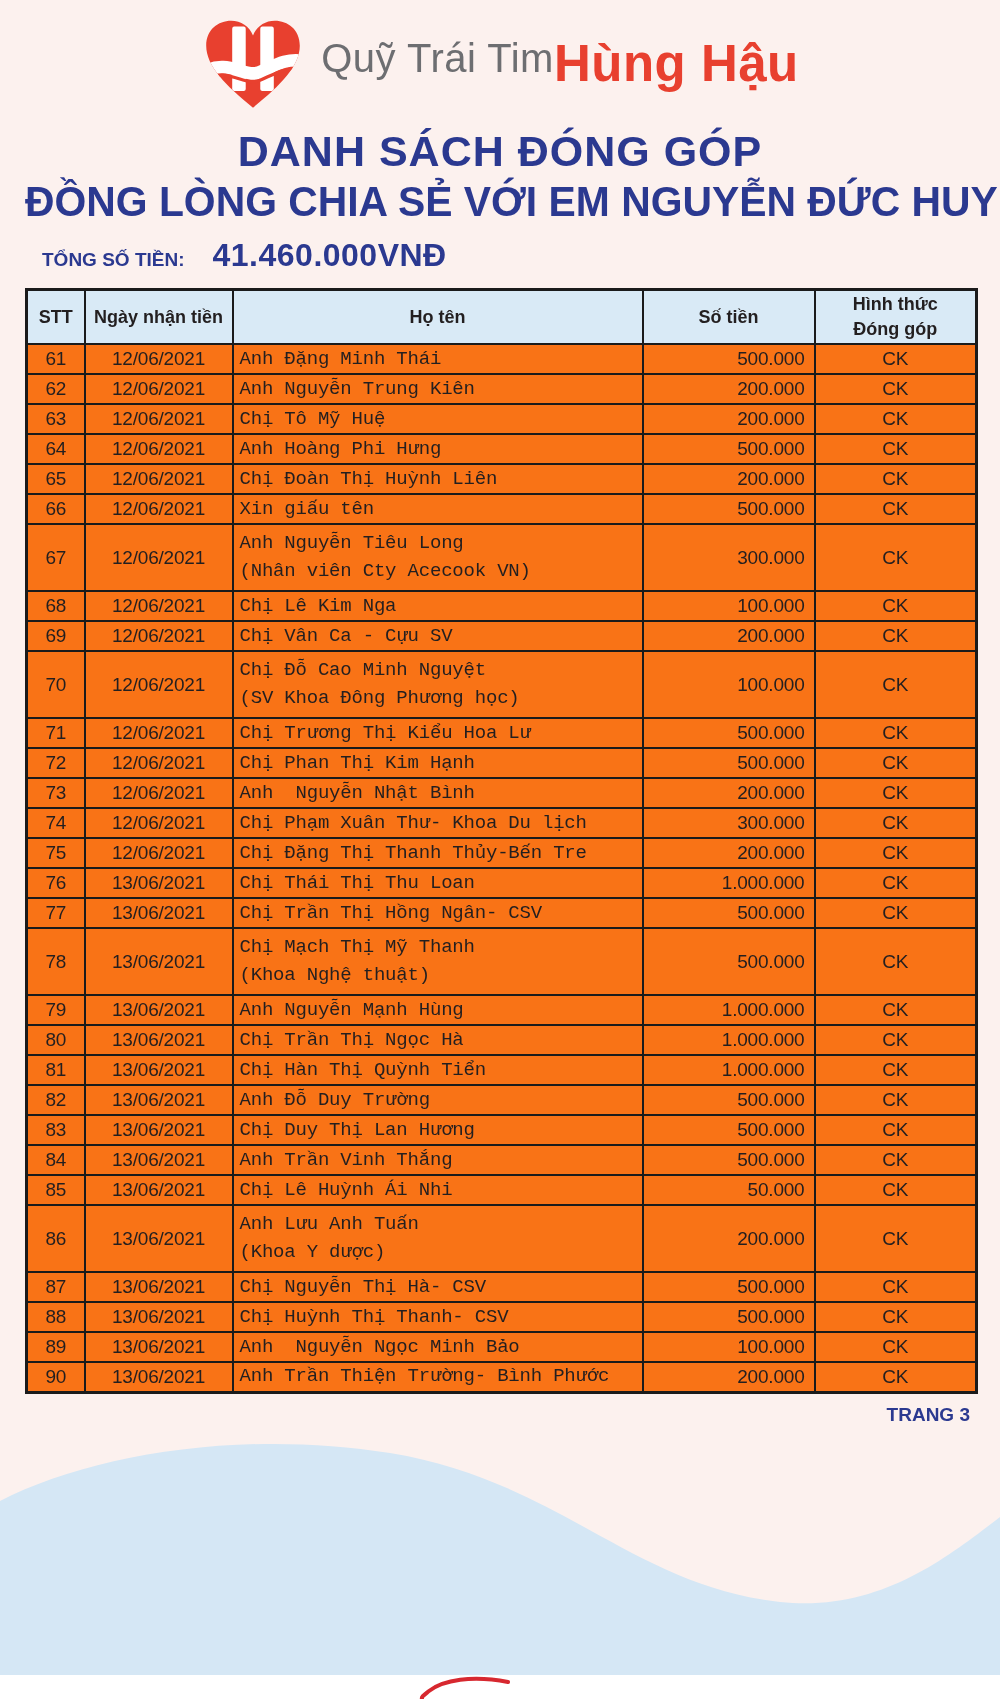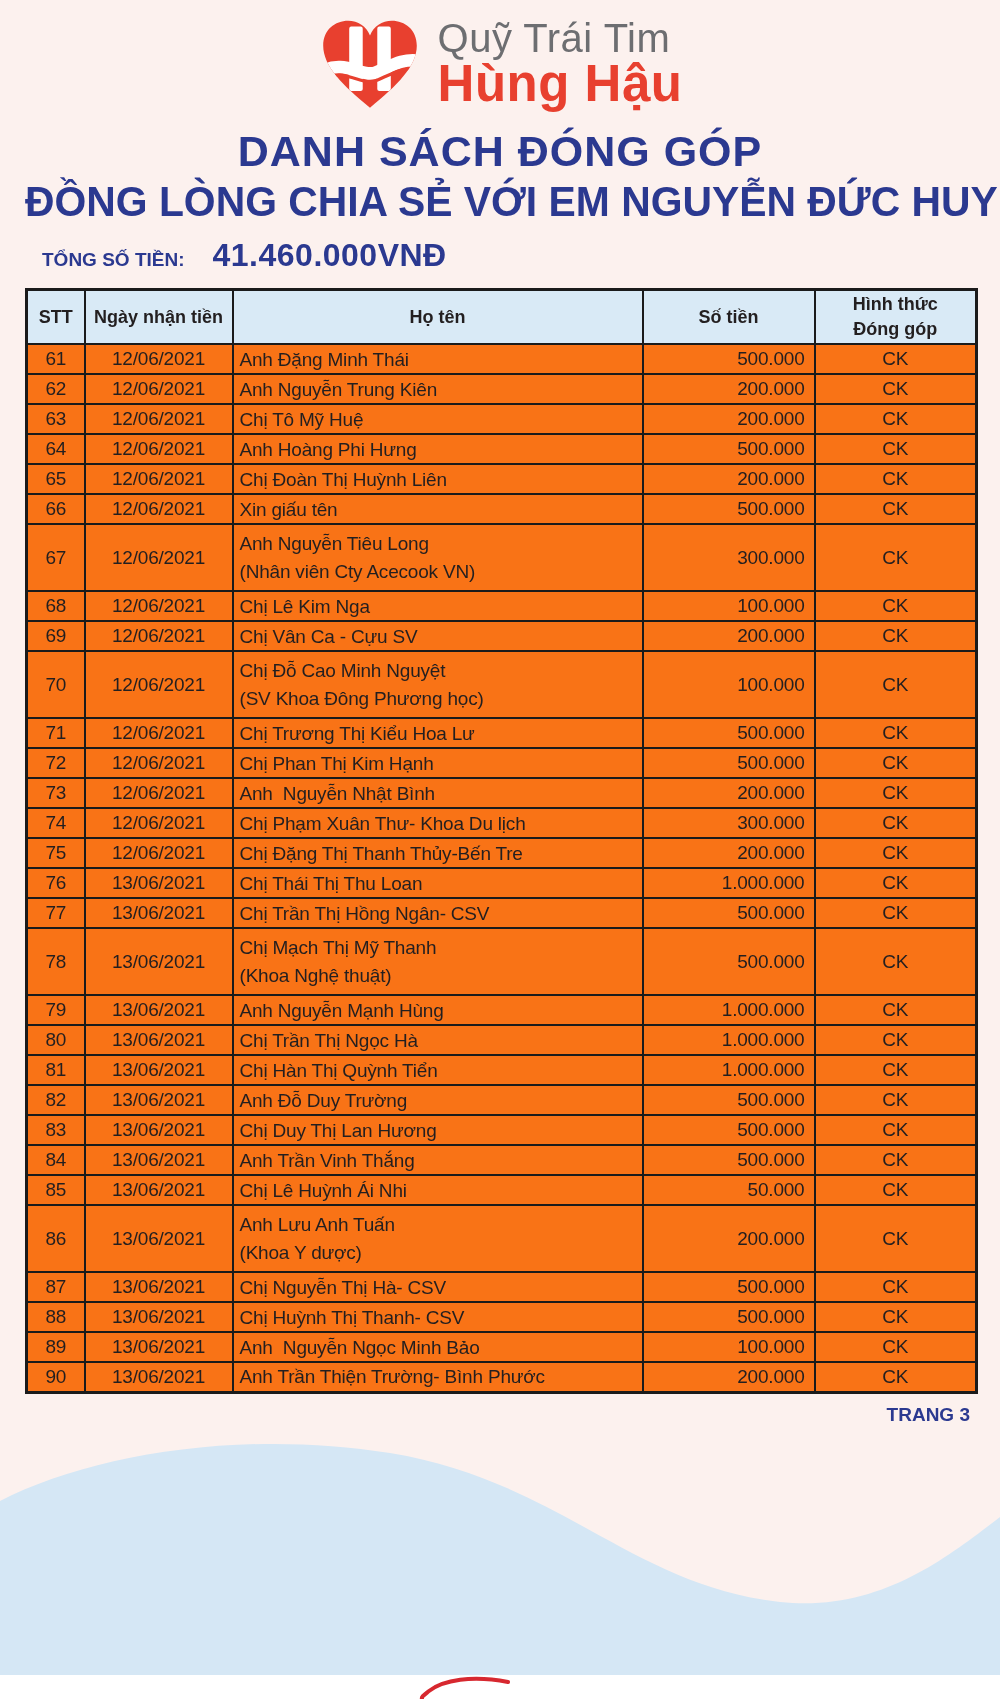--- a/index.html
+++ b/index.html
@@ -24,21 +24,21 @@
   
   .logo-row {
     display: flex;
     justify-content: center;
     align-items: center;
     gap: 16px;
     padding-top: 10px;
     height: 118px;
   }
   .heart-svg { width: 104px; height: 104px; display: block; }
-  .brand-text { display: flex; flex-direction: column; line-height: 1.02; }
+  .brand-text { display: flex; flex-direction: row; line-height: 1.02; }
   .brand-top {
     font-size: 40px;
     color: var(--gray, #6D6E71);
     letter-spacing: 0.5px;
     font-weight: 400;
   }
   .brand-bottom {
     font-size: 51px;
     color: var(--red, #E8402F);
     font-weight: bold;
@@ -94,21 +94,21 @@
     font-weight: bold;
     text-align: center;
     line-height: 1.4;
   }
   tbody tr { height: 30px; }
   tbody tr.tall { height: 67px; }
   tbody td { font-size: 19px; letter-spacing: -0.2px; }
   td.c-stt   { text-align: center; }
   td.c-date  { text-align: center; }
   td.c-name  { text-align: left; padding-left: 6px; }
-  td.c-name div { white-space: pre; line-height: 1.45; }
+  td.c-name div { white-space: pre; line-height: 1.45; font-family: Liberation Mono, monospace; }
   td.c-amount{ text-align: right; padding-right: 9px; }
   td.c-method{ text-align: center; }
 
   .page-label {
     margin: 10px 30px 0 0;
     text-align: right;
     font-size: 19px;
     font-weight: bold;
     color: var(--navy, #2B3990);
   }

